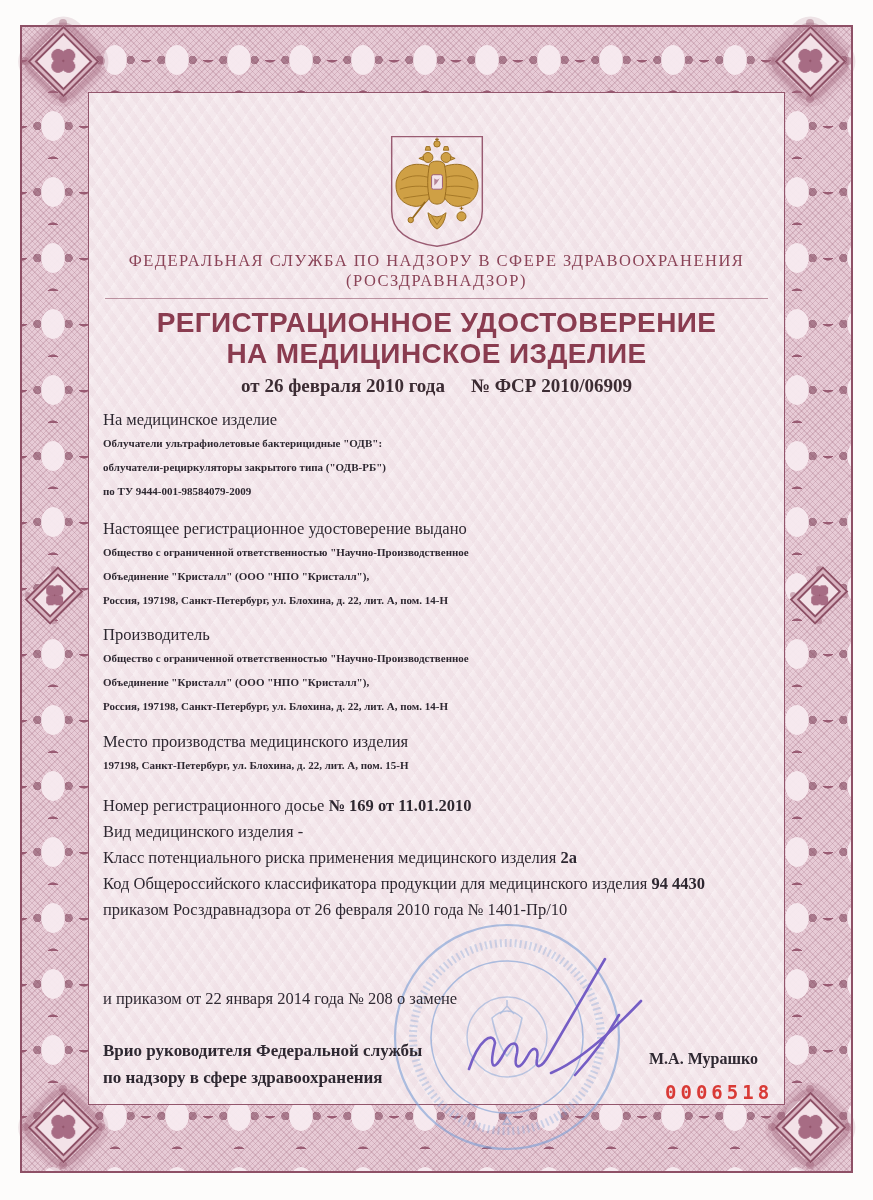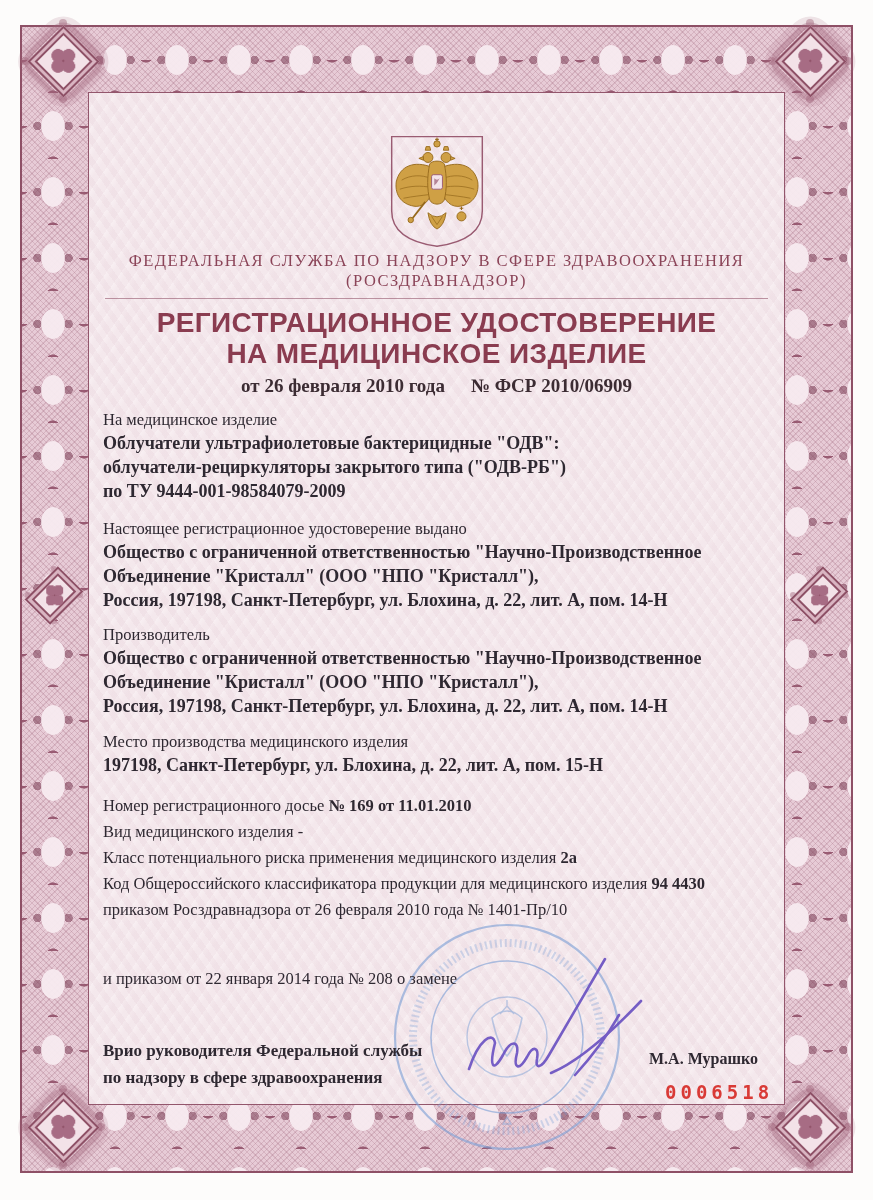--- a/index.html
+++ b/index.html
@@ -55,26 +55,26 @@
   .agency{margin-top:2px;text-align:center;color:#8b4458;font-size:16.5px;line-height:20px;letter-spacing:1.5px;}
   .divider{margin:7px 2px 0 2px;border-top:1px solid rgba(148,86,108,.6);height:0;}
   .cert-title{margin-top:8px;text-align:center;font-family:"Liberation Sans",sans-serif;font-weight:700;
     font-size:28px;line-height:31px;color:#8a3c50;letter-spacing:.4px;}
   .date-line{margin-top:6px;text-align:center;font-weight:700;font-size:19px;line-height:22px;color:#3c2c33;}
   .date-line .num{margin-left:26px;}
   .p{font-size:16.5px;line-height:22px;margin:0;}
   .lbl{margin-top:12px;}
   .lbl15{margin-top:15px;}
   .lbl13{margin-top:13px;}
-  .bold-block{font-weight:700;font-size:18px;line-height:24px;}
+  .bold-block{font-weight:700;font-size:11px;line-height:24px;}
   .inline-row{margin-top:18px;}
   .row9{margin-top:4px;}
   b{font-weight:700;}
 
-  .amendment{position:absolute;left:14px;top:872px;font-size:16.5px;line-height:27px;color:#2e2831;z-index:3;text-align:center;}
+  .amendment{position:absolute;left:14px;top:892px;font-size:16.5px;line-height:27px;color:#2e2831;z-index:3;text-align:center;}
   .signer{position:absolute;left:14px;top:944px;font-weight:700;font-size:17px;line-height:27px;color:#2e2831;z-index:3;}
   .signer-name{position:absolute;left:560px;top:957px;font-weight:700;font-size:16px;color:#2e2831;z-index:3;}
   .signature-svg{position:absolute;left:366px;top:850px;width:200px;height:158px;z-index:4;}
   .serial{position:absolute;left:576px;top:988px;font-family:"DejaVu Sans Mono",monospace;font-weight:700;
     font-size:19px;letter-spacing:4px;color:#d93a36;z-index:3;}
   .stamp{position:absolute;left:388px;top:918px;width:238px;height:238px;opacity:.62;z-index:2;}
 </style>
 </head>
 <body>
 

